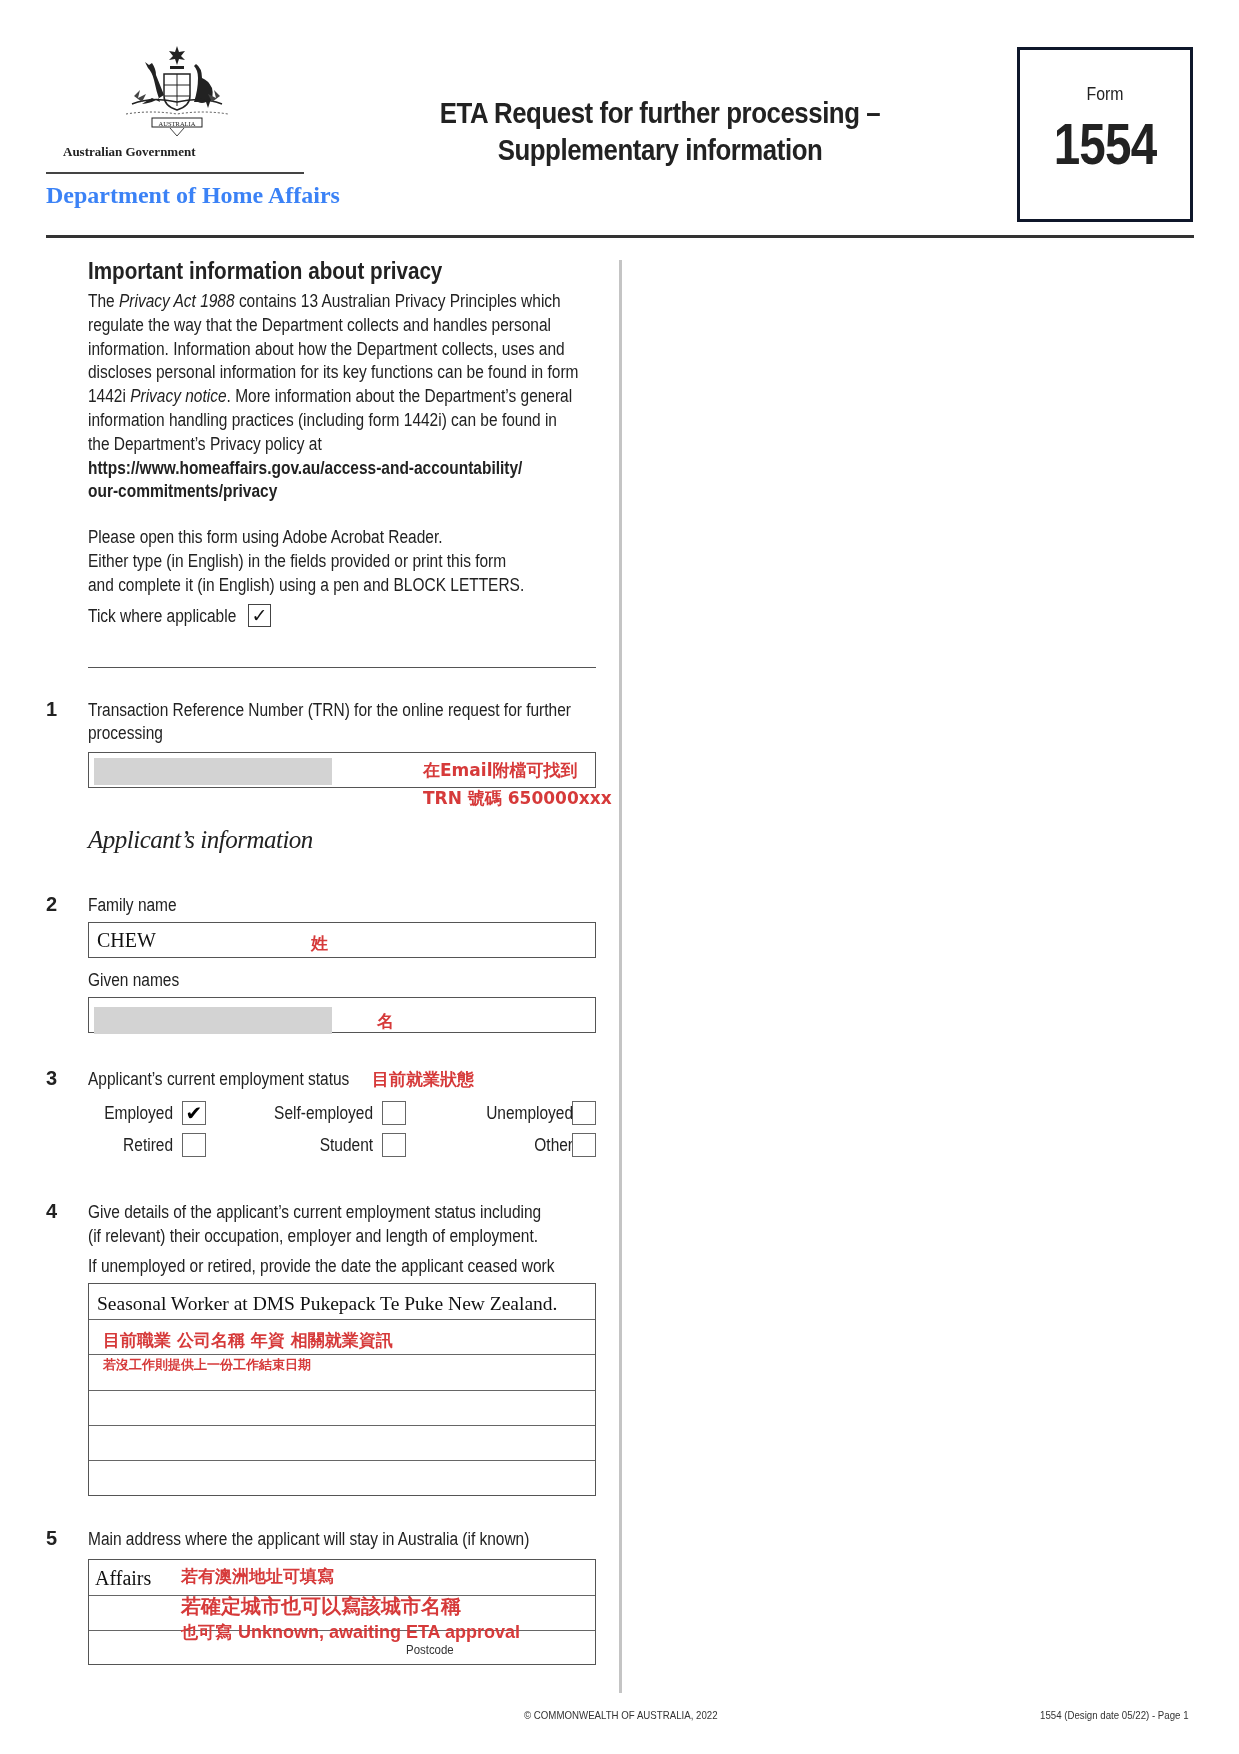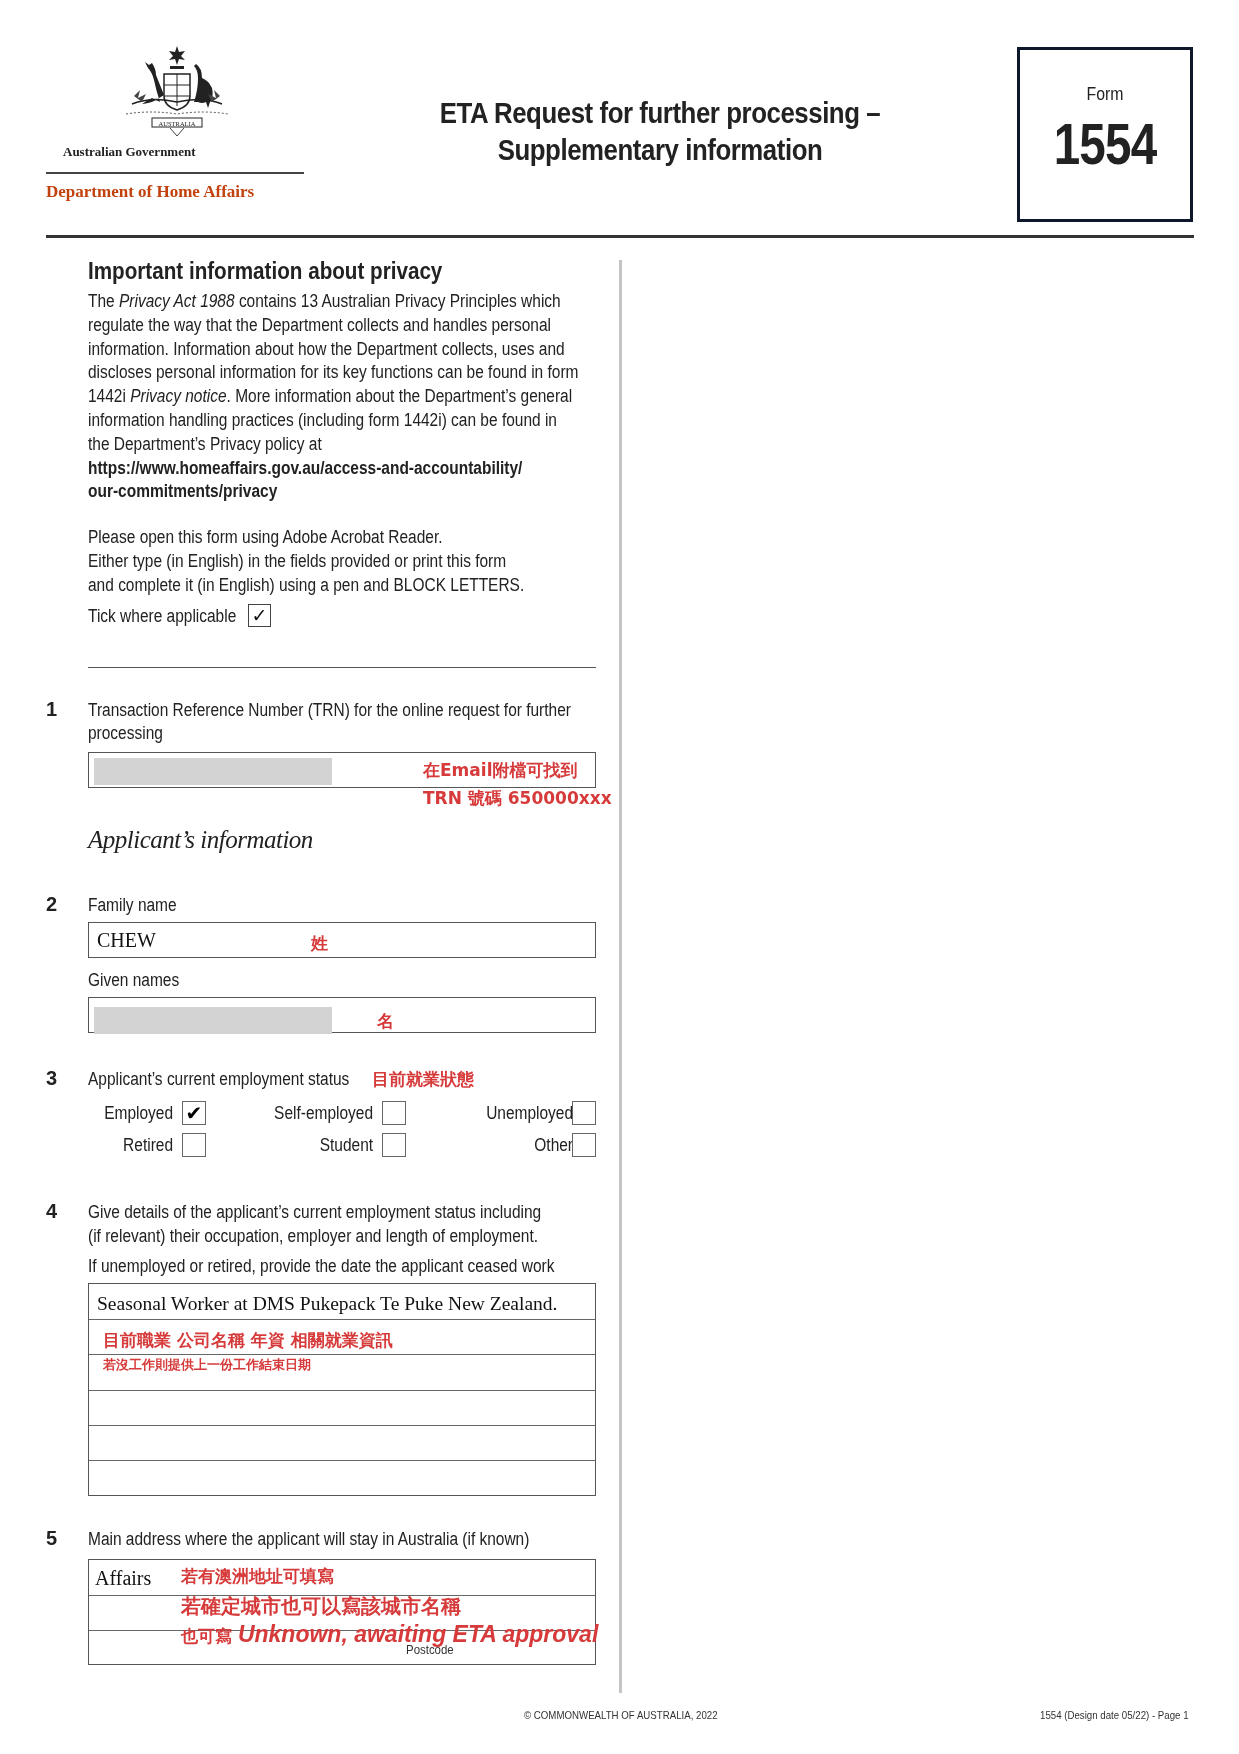--- a/index.html
+++ b/index.html
@@ -3,21 +3,21 @@
 <meta charset="utf-8">
 <style>
   html, body { margin:0; padding:0; background:#fff; }
   body { width:1239px; height:1754px; position:relative; overflow:hidden;
          font-family:"Liberation Sans", sans-serif; color:#222; }
   .abs { position:absolute; }
   .red { color:#d63a3a; font-weight:bold; font-family:"DejaVu Sans", sans-serif; }
   .crest { left:112px; top:44px; width:130px; height:96px; }
   .gov-name { left:63px; top:144px; font-family:"Liberation Serif", serif; font-weight:bold; font-size:13px; color:#222; }
   .gov-rule { left:46px; top:172px; width:258px; height:2px; background:#444; }
-  .dept-name { left:46px; top:182px; font-family:"Liberation Serif", serif; font-weight:bold; font-size:17px; color:#c2410c; }
+  .dept-name { left:46px; top:182px; font-family:"Liberation Serif", serif; font-weight:bold; font-size:24px; color:#3b82f6; }
   .title { left:380px; top:94px; width:560px; text-align:center; font-weight:bold; font-size:30px; line-height:37px; color:#222; letter-spacing:-0.5px; transform:scaleX(0.86); transform-origin:center top; }
   .form-box { left:1017px; top:47px; width:176px; height:175px; border:3px solid #0f172a; box-sizing:border-box; text-align:center; }
   .form-label { position:absolute; left:0; right:0; top:34px; font-size:18px; color:#222; transform:scaleX(0.88); }
   .form-number { position:absolute; left:0; right:0; top:60px; font-size:58px; font-weight:bold; color:#222; transform:scaleX(0.82); letter-spacing:-1px; }
   .top-rule { left:46px; top:235px; width:1148px; height:3px; background:#333; }
   .col-divider { left:619px; top:260px; width:3px; height:1433px; background:#c4c4c4; }
   .privacy-h { left:88px; top:257px; font-size:24px; font-weight:bold; color:#222; transform:scaleX(0.86); transform-origin:left top; white-space:nowrap; }
   .para { left:88px; font-size:18px; line-height:23.8px; color:#222; white-space:nowrap; transform:scaleX(0.86); transform-origin:left top; }
   .para b { font-weight:bold; }
   .tickbox { border:1px solid #444; background:#fff; box-sizing:border-box; width:23px; height:23px; text-align:center; line-height:21px; font-size:19px; color:#111; }
@@ -158,17 +158,17 @@
 <div class="abs label" style="top:1529px;">Main address where the applicant will stay in Australia (if known)</div>
 <div class="abs field" style="left:88px; top:1559px; width:508px; height:106px;">
   <div class="abs typed" style="left:6px; top:7px;">Affairs</div>
   <div class="abs line-row" style="left:0; right:0; top:35px;"></div>
   <div class="abs line-row" style="left:0; right:0; top:70px;"></div>
   <div class="abs" style="left:317px; top:82px; font-size:13px; color:#333; transform:scaleX(0.88); transform-origin:left top;">Postcode</div>
 </div>
 <div class="abs red" style="left:181px; top:1565px; font-size:17px;">若有澳洲地址可填寫</div>
 <div class="abs red" style="left:181px; top:1593px; font-size:20px;">若確定城市也可以寫該城市名稱</div>
 <div class="abs red" style="left:181px; top:1621px; font-size:17px;">
-  <span>也可寫 </span><span style="font-family:'Liberation Sans',sans-serif; font-weight:900; font-size:23px;font-style:italic;">Unknown, awaiting ETA approval</span>
+  <span>也可寫 </span><span style="font-family:'Liberation Sans',sans-serif; font-weight:900; font-size:18px;">Unknown, awaiting ETA approval</span>
 </div>
 
 <div class="abs footer" style="left:524px; top:1709px;">© COMMONWEALTH OF AUSTRALIA, 2022</div>
 <div class="abs footer" style="left:1040px; top:1709px;">1554 (Design date 05/22) - Page 1</div>
 
 </body></html>

